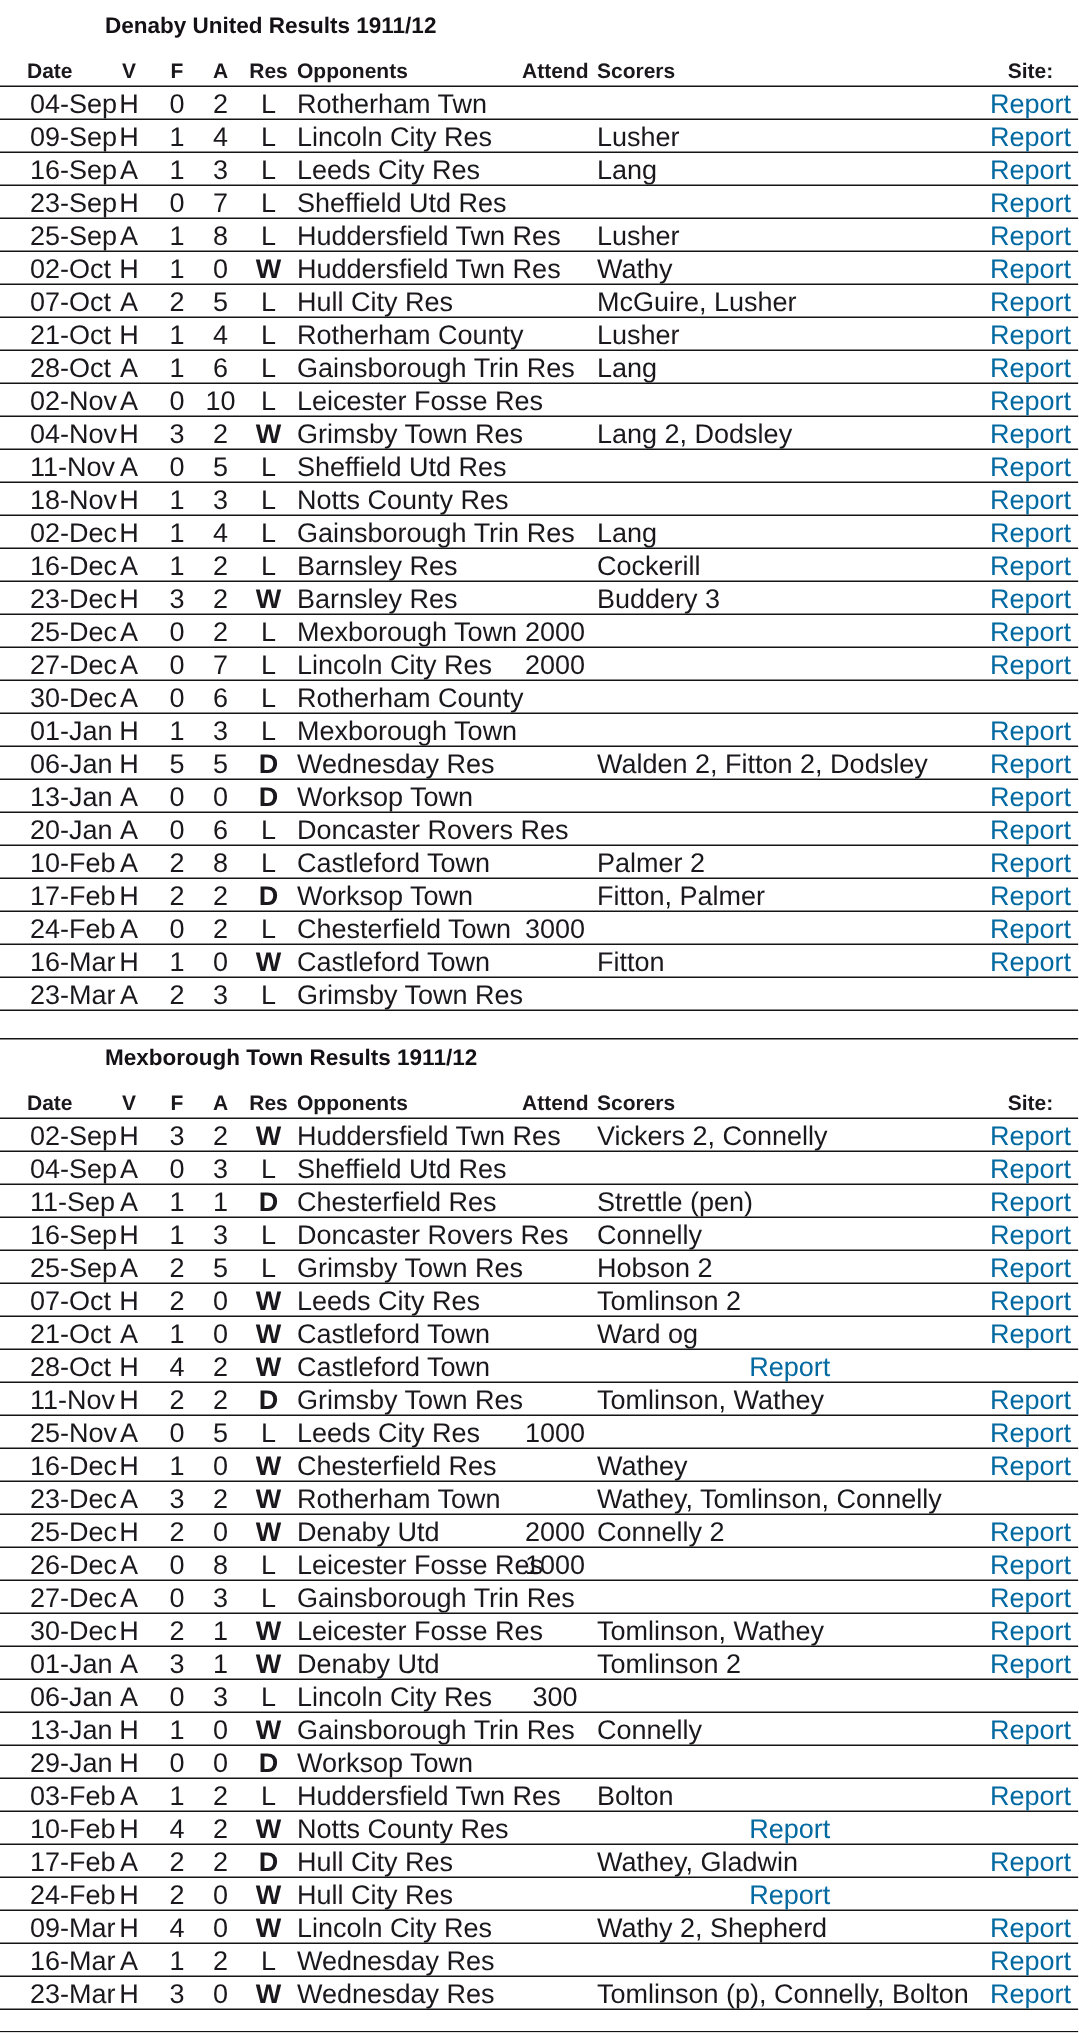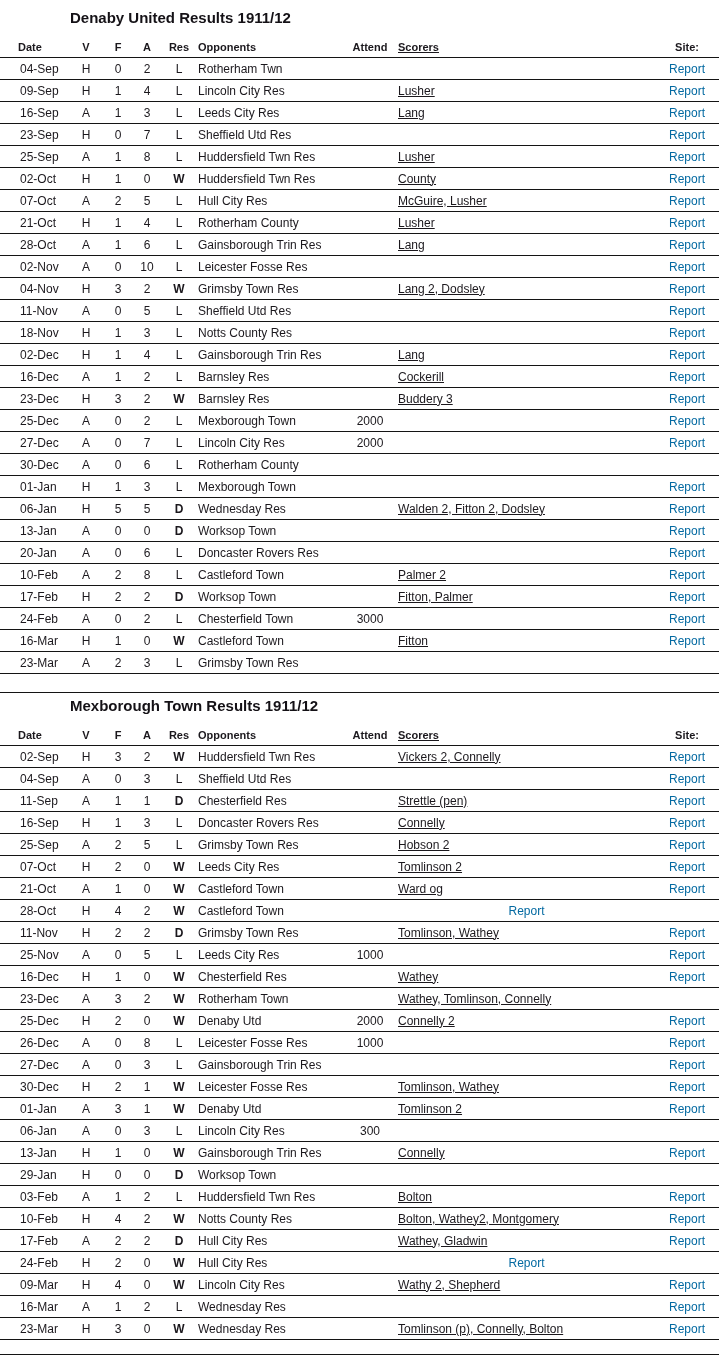--- a/index.html
+++ b/index.html
@@ -25,33 +25,33 @@
     color:#141116;
   }
   .hdr-space{height:10px;}
   .row{
     display:grid;
     grid-template-columns:68px 36px 28px 30px 34px 152px 44px 6px 262px 59px;
     align-items:center;
     border-bottom:1px solid #141414;
     box-sizing:border-box;
   }
-  .header-row{height:21px;font-weight:bold;font-size:11px;}
-  .data-row{height:22px;font-size:12px;}
+  .header-row{height:21px;font-weight:bold;font-size:14px;}
+  .data-row{height:22px;font-size:18px;}
   .cell{
     white-space:nowrap;
     overflow:visible;
     line-height:20px;
   }
   .c-date{padding-left:20px;}
   .header-row .c-date{padding-left:18px;}
   .c-v,.c-f,.c-a,.c-res{text-align:center;}
   .c-opp{padding-left:2px;}
   .c-att{text-align:center;}
-  .c-scorers{padding-left:0;text-decoration:underline;}
+  .c-scorers{padding-left:0;}
   .c-site{text-align:center;padding-right:5px;}
   .res-strong{font-weight:bold;}
   .report-link{
     color:#0369a1;
     text-decoration:none;
     cursor:pointer;
   }
   .bottom-rule{
     margin-top:14px;
     height:0;
@@ -147,21 +147,21 @@
 
   <div class="row data-row">
     <span class="cell c-date">02-Oct</span>
     <span class="cell c-v">H</span>
     <span class="cell c-f">1</span>
     <span class="cell c-a">0</span>
     <span class="cell c-res res-strong">W</span>
     <span class="cell c-opp">Huddersfield Twn Res</span>
     <span class="cell c-att"></span>
     <span class="cell c-gap"></span>
-    <span class="cell c-scorers">County</span>
+    <span class="cell c-scorers">Wathy</span>
     <span class="cell c-site"><a class="report-link">Report</a></span>
   </div>
 
   <div class="row data-row">
     <span class="cell c-date">07-Oct</span>
     <span class="cell c-v">A</span>
     <span class="cell c-f">2</span>
     <span class="cell c-a">5</span>
     <span class="cell c-res">L</span>
     <span class="cell c-opp">Hull City Res</span>
@@ -737,21 +737,20 @@
 
   <div class="row data-row">
     <span class="cell c-date">10-Feb</span>
     <span class="cell c-v">H</span>
     <span class="cell c-f">4</span>
     <span class="cell c-a">2</span>
     <span class="cell c-res res-strong">W</span>
     <span class="cell c-opp">Notts County Res</span>
     <span class="cell c-att"></span>
     <span class="cell c-gap"></span>
-    <span class="cell c-scorers">Bolton, Wathey2, Montgomery</span>
     <span class="cell c-site"><a class="report-link">Report</a></span>
   </div>
 
   <div class="row data-row">
     <span class="cell c-date">17-Feb</span>
     <span class="cell c-v">A</span>
     <span class="cell c-f">2</span>
     <span class="cell c-a">2</span>
     <span class="cell c-res res-strong">D</span>
     <span class="cell c-opp">Hull City Res</span>

